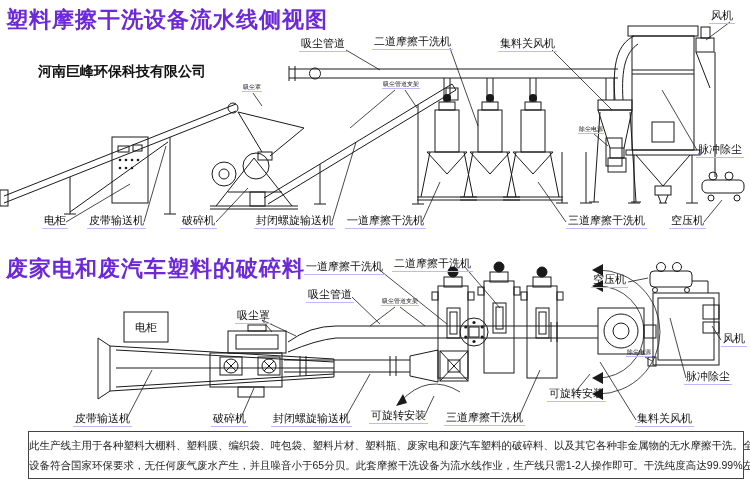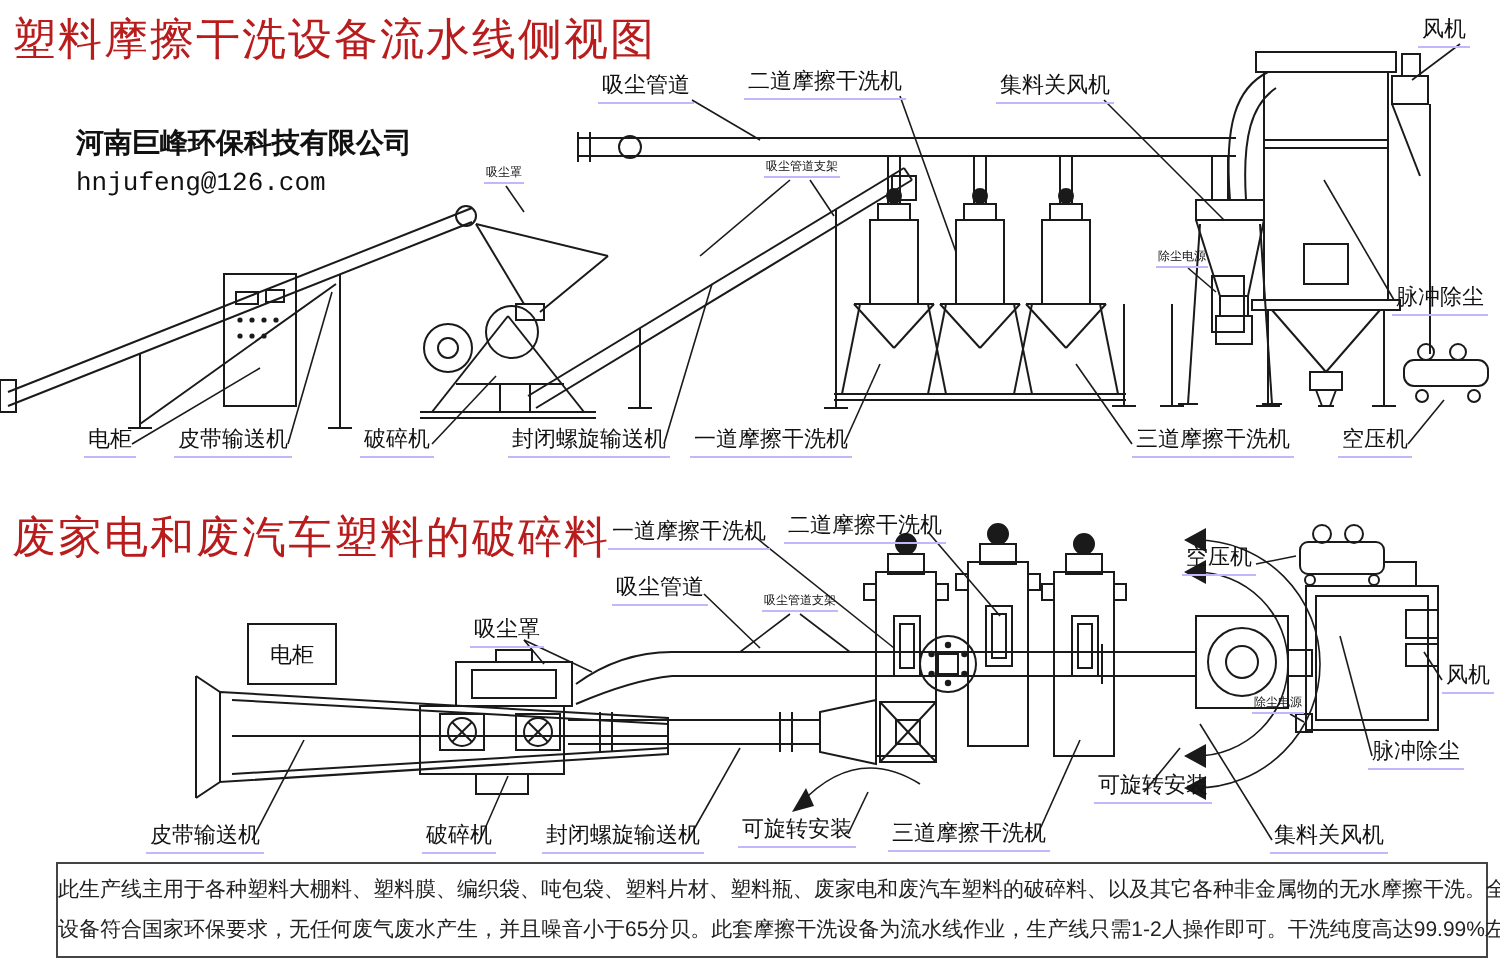--- a/index.html
+++ b/index.html
@@ -1,19 +1,19 @@
 <!DOCTYPE html>
 <html><head>
 <meta charset="utf-8">
 <style>
   html,body{margin:0;padding:0;background:#fff;}
   .canvas{position:relative;width:750px;height:483px;background:#fff;overflow:hidden;
           font-family:"Liberation Sans",sans-serif;}
   svg{position:absolute;left:0;top:0;}
-  .title{position:absolute;font-weight:normal;font-size:22px;letter-spacing:1px;color:#b91c1c;white-space:nowrap;}
+  .title{position:absolute;font-weight:bold;font-size:22px;letter-spacing:1px;color:#6d28d9;white-space:nowrap;}
   .company{position:absolute;font-size:14px;font-weight:bold;color:#111;white-space:nowrap;}
   .email{position:absolute;font-size:13px;font-family:"Liberation Mono",monospace;color:#111;white-space:nowrap;}
   .label{position:absolute;font-size:11px;line-height:1;color:#111;white-space:nowrap;
          border-bottom:1px solid #c4b5fd;padding:0 2px 2px 2px;}
   .tiny{font-size:6px;padding:0 1px 1px 1px;}
   .boxlabel{position:absolute;display:flex;align-items:center;justify-content:center;
             font-size:11px;color:#111;}
   .footer-box{position:absolute;left:28px;top:431px;width:714px;height:46px;border:1px solid #444;
               display:flex;flex-direction:column;justify-content:center;}
   .footer-line{font-size:10.5px;line-height:20px;color:#222;text-align:center;white-space:nowrap;}
@@ -349,21 +349,20 @@
       <line x1="628" y1="282" x2="648" y2="278"></line>
       <line x1="645" y1="357" x2="652" y2="361"></line>
       <line x1="395" y1="307" x2="370" y2="326"></line>
       <line x1="400" y1="307" x2="425" y2="326"></line>
     </g>
   </g>
 </svg>
 
 <div class="title" style="left:6px;top:5px;">塑料摩擦干洗设备流水线侧视图</div>
 <div class="company" style="left:38px;top:63px;">河南巨峰环保科技有限公司</div>
-<div class="email" style="left:38px;top:84px;">hnjufeng@126.com</div>
 
 <div class="label" style="left:299px;top:38px;">吸尘管道</div>
 <div class="label" style="left:372px;top:36px;">二道摩擦干洗机</div>
 <div class="label" style="left:498px;top:38px;">集料关风机</div>
 <div class="label" style="left:709px;top:10px;">风机</div>
 <div class="label" style="left:696px;top:144px;">脉冲除尘</div>
 <div class="label tiny" style="left:242px;top:84px;">吸尘罩</div>
 <div class="label tiny" style="left:382px;top:81px;">吸尘管道支架</div>
 <div class="label tiny" style="left:578px;top:126px;">除尘电源</div>
 <div class="label" style="left:42px;top:215px;">电柜</div>

